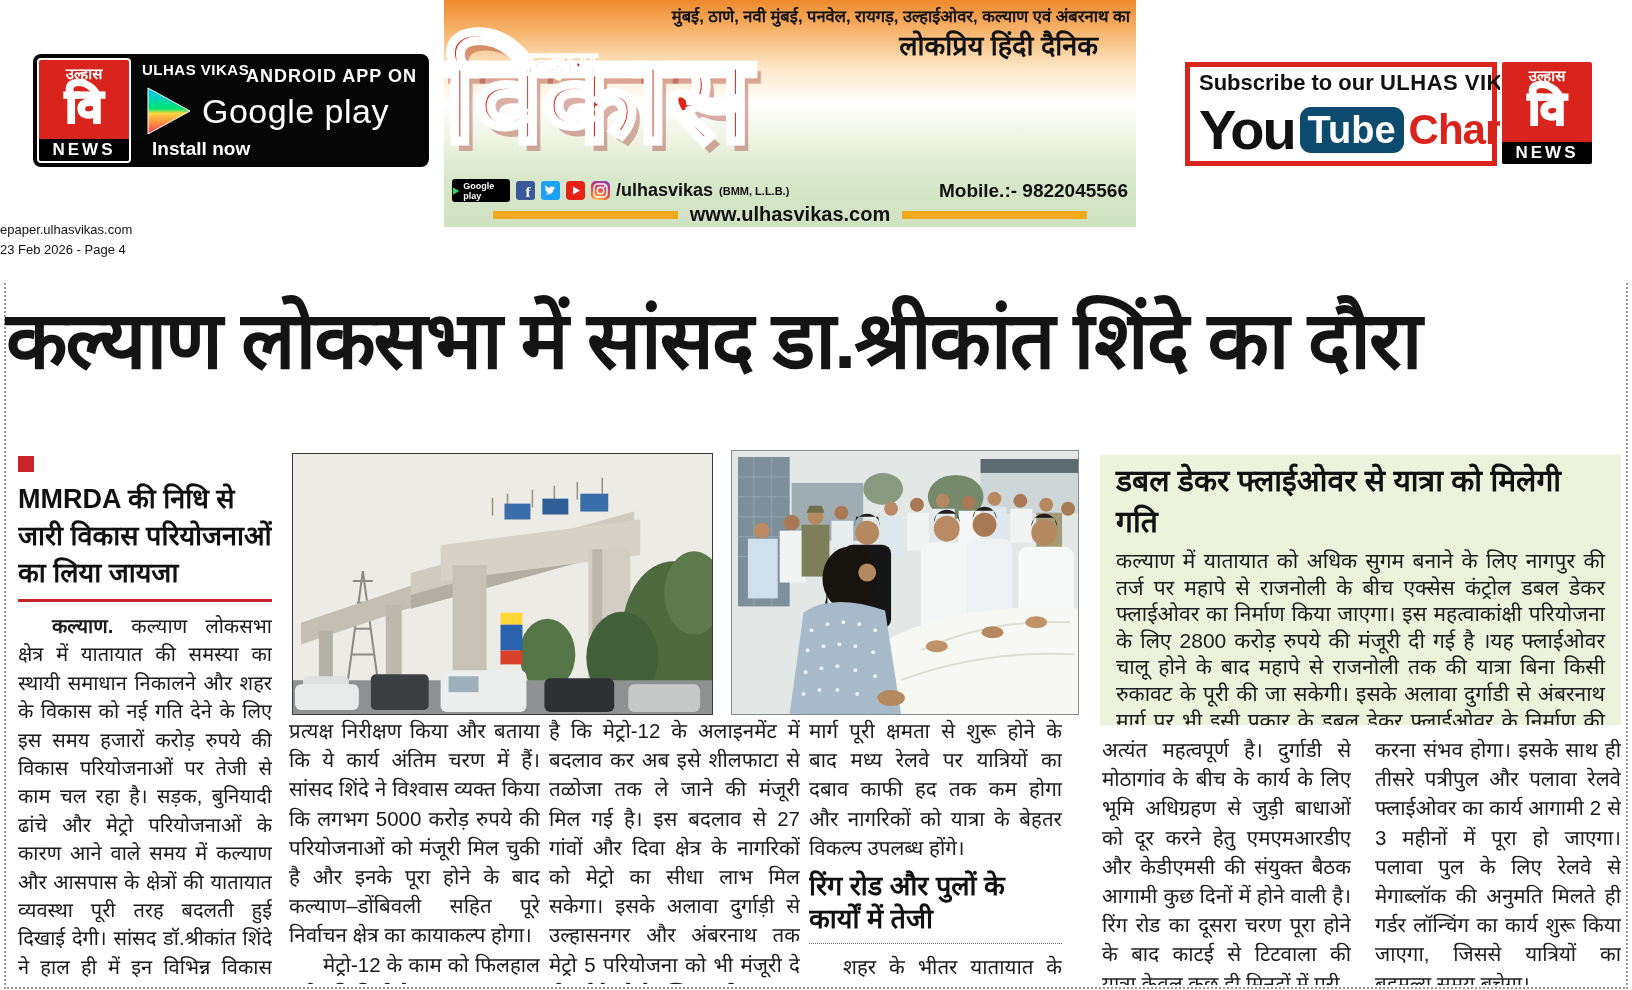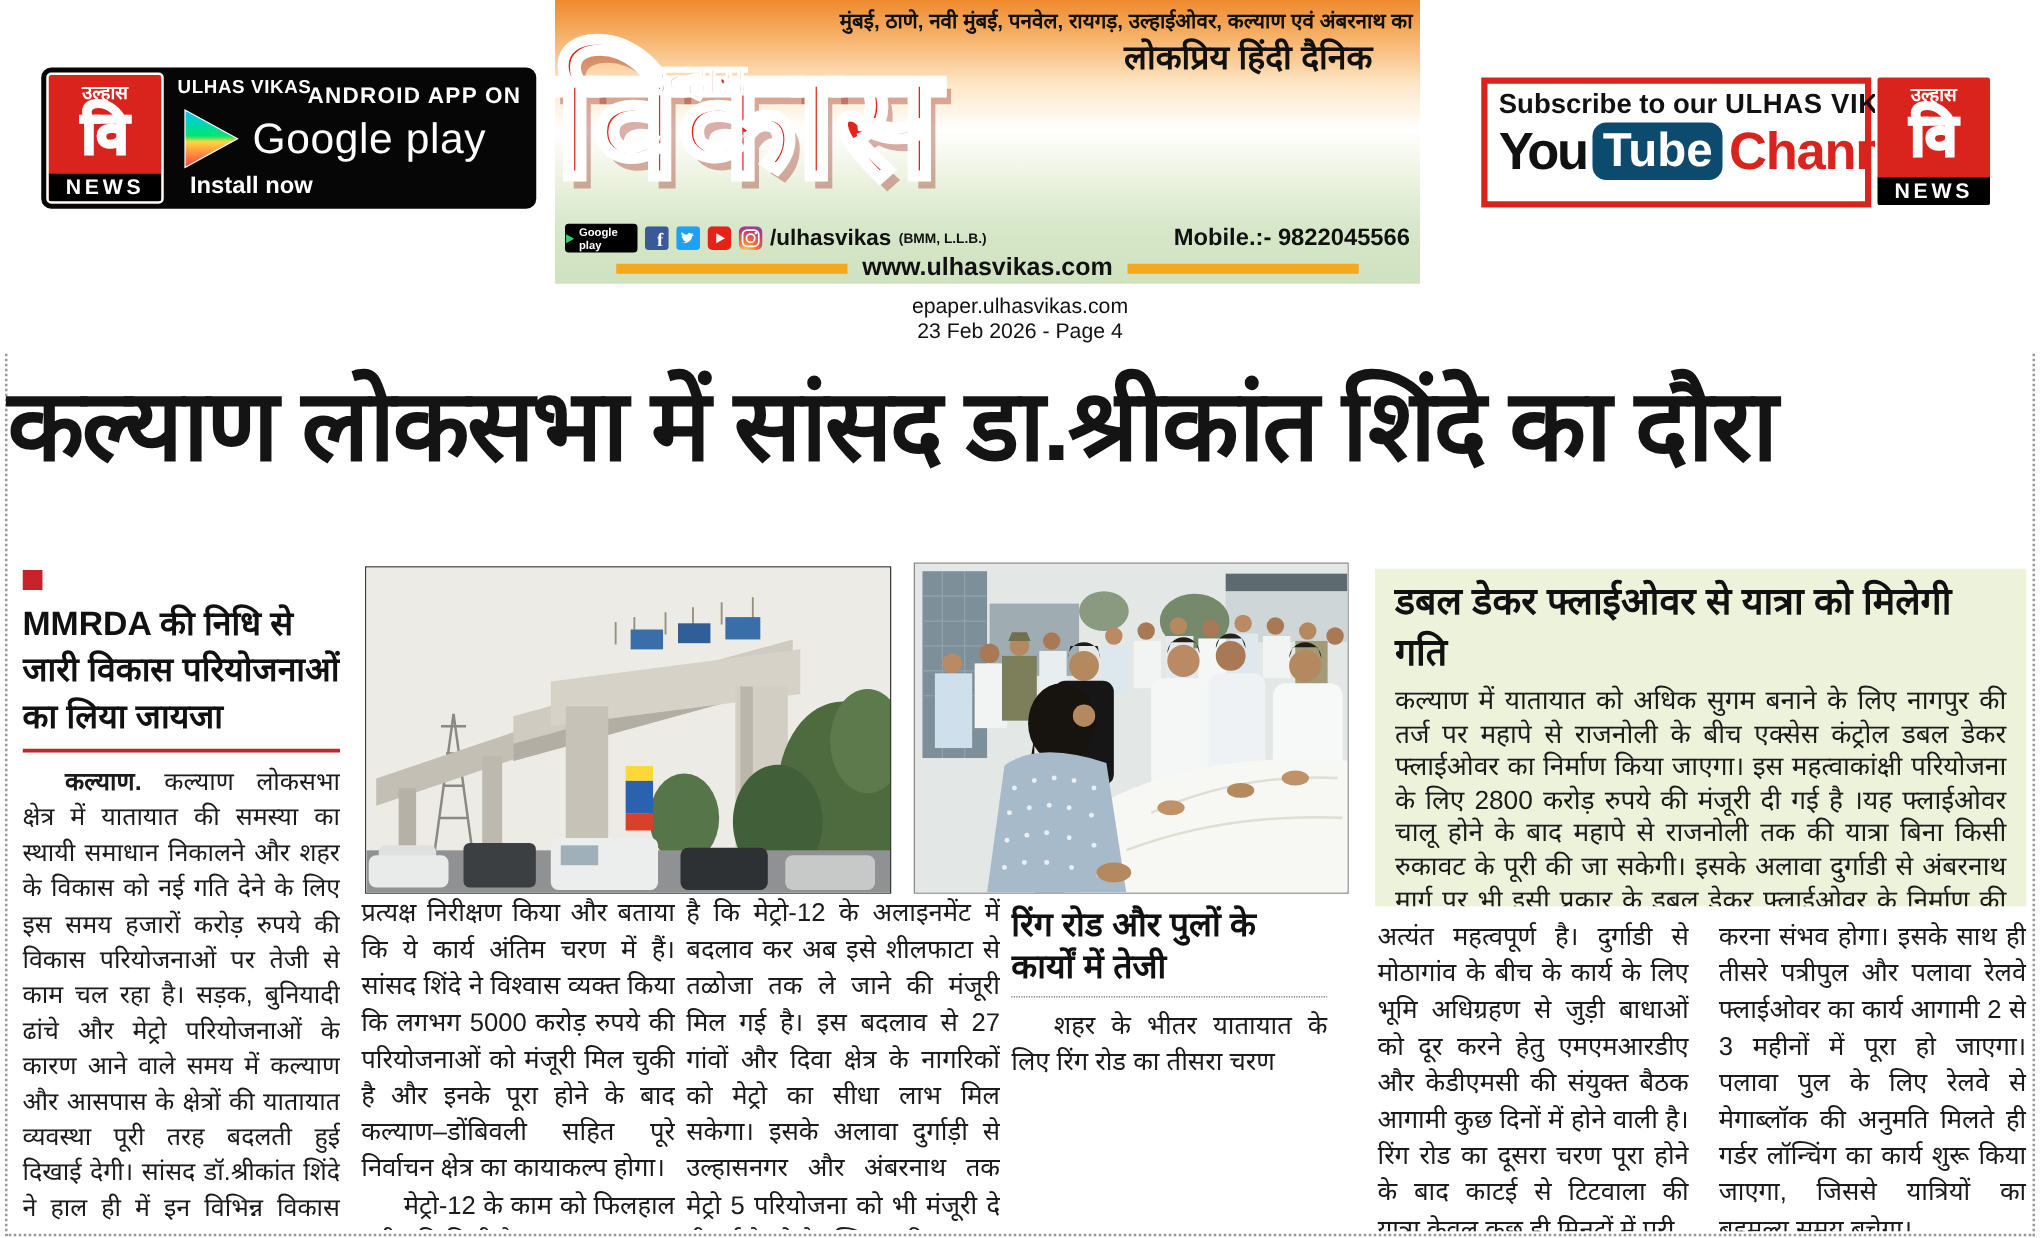--- a/index.html
+++ b/index.html
@@ -44,29 +44,29 @@
   .mh-www { position:absolute; left:0; right:0; top:203px; display:flex; align-items:center;
     justify-content:center; gap:12px; font-size:20px; font-weight:bold; color:#111; }
   .mh-www .bar { width:185px; height:8px; background:#f3a81e; }
 
   
   .subscribe-box { position:absolute; left:1185px; top:62px; width:312px; height:104px;
     border:5px solid #d8241c; background:#fff; padding:3px 9px; }
   .sb-line1 { font-size:22px; font-weight:bold; white-space:nowrap; color:#111; }
   .sb-brand { letter-spacing:.5px; }
   .sb-line2 { display:flex; align-items:center; gap:5px; margin-top:1px; }
-  .sb-you { font-size:42px; font-weight:bold; letter-spacing:-2px; color:#111; }
+  .sb-you { font-size:56px; font-weight:bold; letter-spacing:-2px; color:#111; }
   .sb-tube { font-size:38px; font-weight:bold; color:#fff; background:#0c4a6e; border-radius:11px;
     padding:2px 8px; line-height:42px; }
   .sb-channel { font-size:42px; font-weight:bold; color:#d8241c; letter-spacing:-1px; }
   .news-logo.right { position:absolute; left:1500px; top:60px; width:94px; height:106px; }
 
   
-  .page-info { position:absolute; top:235px; left:0; right:0; text-align:center;
-    font-size:17px; line-height:20px; color:#111; }
+  .page-info { position:absolute; top:220px; left:0; right:0; text-align:left;
+    font-size:13px; line-height:20px; color:#111; }
 
   
   .article { position:absolute; left:4px; top:283px; width:1624px; height:706px;
     border-left:2px dotted #9a9a9a; border-right:2px dotted #9a9a9a; border-bottom:2px dotted #9a9a9a; }
   .headline { position:absolute; left:0; right:0; top:4px; text-align:left; font-size:80px;
     font-weight:bold; letter-spacing:-2px; line-height:1.35; white-space:nowrap; color:#141414; }
 
   .col1 { position:absolute; left:12px; top:163px; width:254px; height:535px; overflow:hidden; }
   .kicker { display:flex; gap:9px; font-size:27px; font-weight:bold; line-height:37px; color:#111;flex-direction:column; }
   .bullet { width:16px; height:16px; background:#c8222a; margin-top:10px; flex:none; }
@@ -347,20 +347,21 @@
     </figure>
 
     <div class="textcol col2">
       <p>प्रत्यक्ष निरीक्षण किया और बताया कि ये कार्य अंतिम चरण में हैं। सांसद शिंदे ने विश्वास व्यक्त किया कि लगभग 5000 करोड़ रुपये की परियोजनाओं को मंजूरी मिल चुकी है और इनके पूरा होने के बाद कल्याण–डोंबिवली सहित पूरे निर्वाचन क्षेत्र का कायाकल्प होगा।</p>
       <p class="indent">मेट्रो-12 के काम को फिलहाल बड़ी गति मिली है। खास बात यह</p>
     </div>
     <div class="textcol col3">
       <p>है कि मेट्रो-12 के अलाइनमेंट में बदलाव कर अब इसे शीलफाटा से तळोजा तक ले जाने की मंजूरी मिल गई है। इस बदलाव से 27 गांवों और दिवा क्षेत्र के नागरिकों को मेट्रो का सीधा लाभ मिल सकेगा। इसके अलावा दुर्गाड़ी से उल्हासनगर और अंबरनाथ तक मेट्रो 5 परियोजना को भी मंजूरी दे दी गई है। ये वैकल्पिक परिवहन</p>
     </div>
     <div class="textcol col4">
+      <p>मार्ग पूरी क्षमता से शुरू होने के बाद मध्य रेलवे पर यात्रियों का दबाव काफी हद तक कम होगा और नागरिकों को यात्रा के बेहतर विकल्प उपलब्ध होंगे।</p>
       <h3 class="subhead2">रिंग रोड और पुलों के कार्यों में तेजी</h3>
       <p class="indent">शहर के भीतर यातायात के लिए रिंग रोड का तीसरा चरण</p>
     </div>
 
     <div class="green-box">
       <h2>डबल डेकर फ्लाईओवर से यात्रा को मिलेगी गति</h2>
       <p>कल्याण में यातायात को अधिक सुगम बनाने के लिए नागपुर की तर्ज पर महापे से राजनोली के बीच एक्सेस कंट्रोल डबल डेकर फ्लाईओवर का निर्माण किया जाएगा। इस महत्वाकांक्षी परियोजना के लिए 2800 करोड़ रुपये की मंजूरी दी गई है ।यह फ्लाईओवर चालू होने के बाद महापे से राजनोली तक की यात्रा बिना किसी रुकावट के पूरी की जा सकेगी। इसके अलावा दुर्गाडी से अंबरनाथ मार्ग पर भी इसी प्रकार के डबल डेकर फ्लाईओवर के निर्माण की मांग की गई है, जिससे कल्याण, उल्हासनगर और अंबरनाथ के यात्रियों को बड़ी राहत मिलेगी।</p>
     </div>
 
     <div class="textcol col5">

